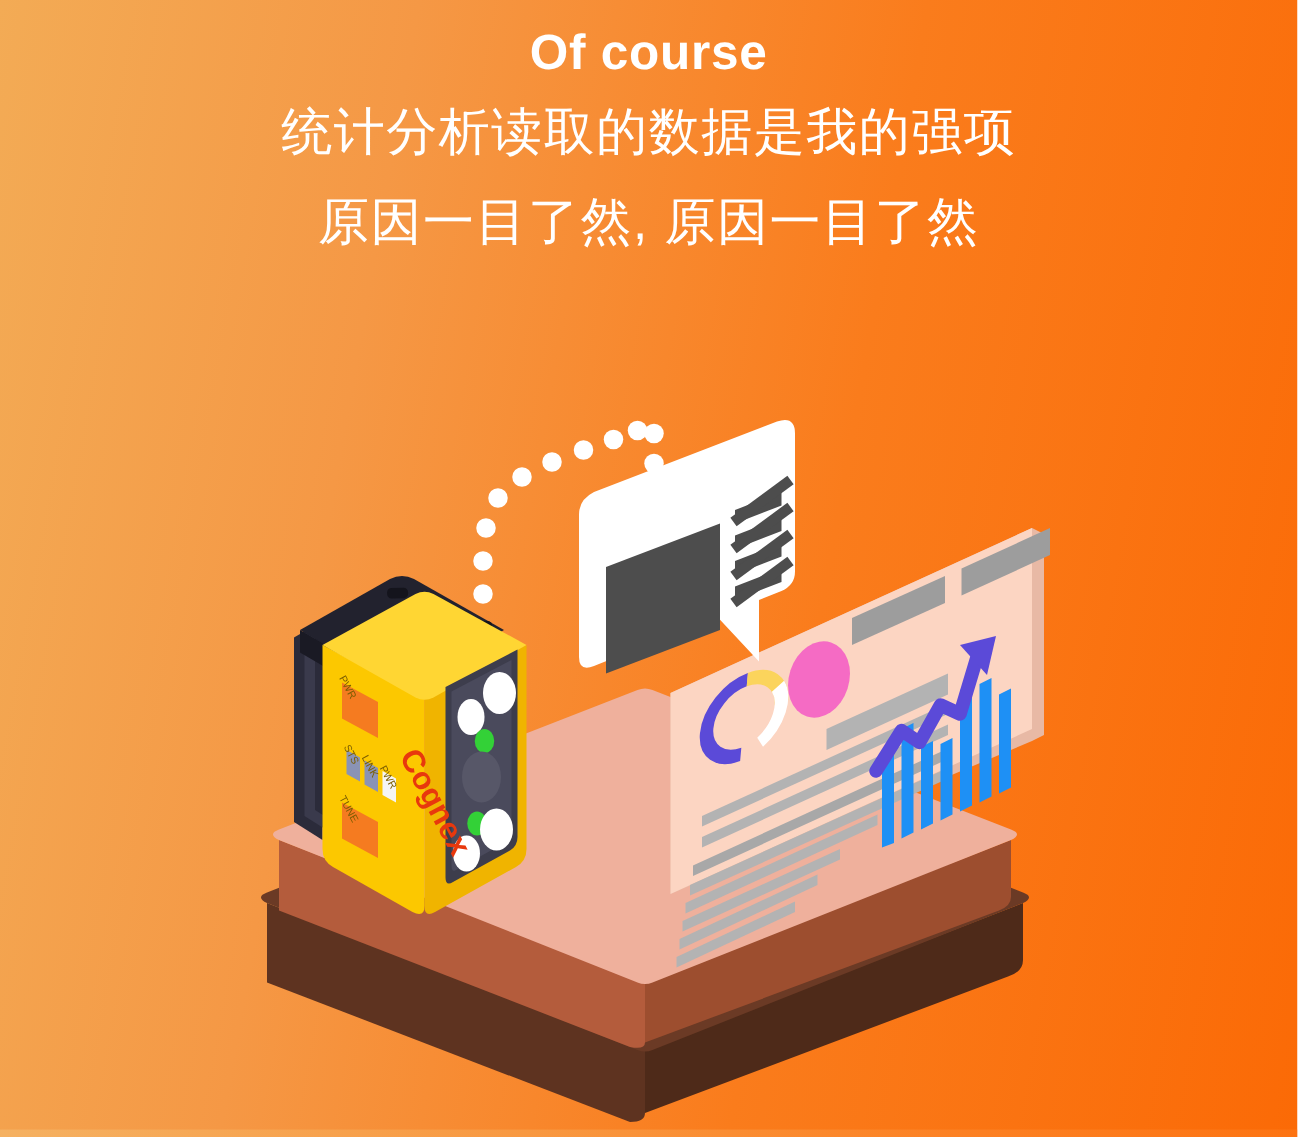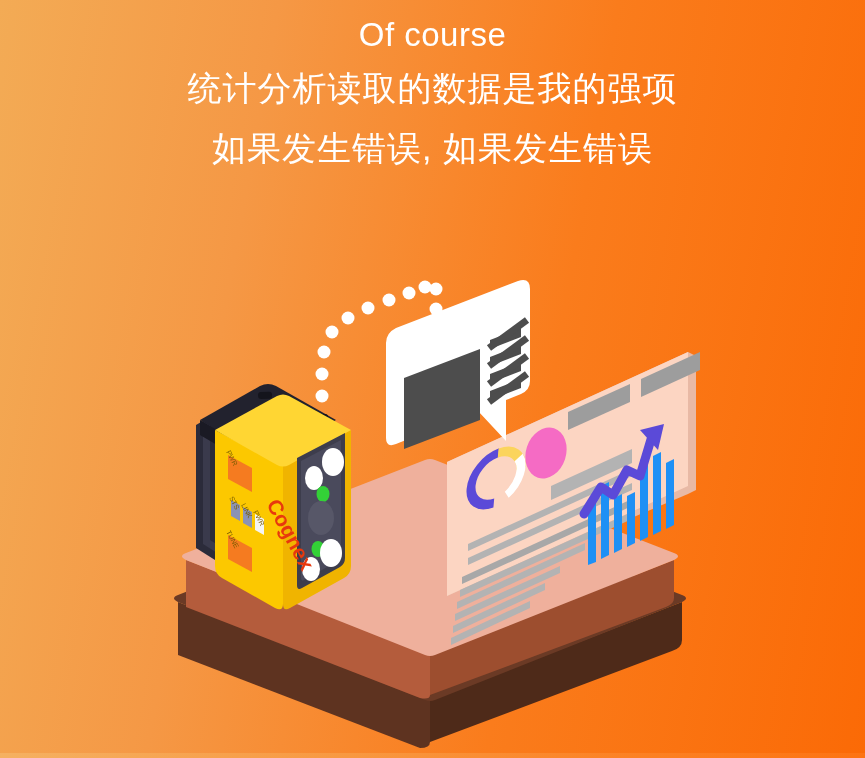--- a/index.html
+++ b/index.html
@@ -32,21 +32,21 @@
     position: absolute;
     left: 0;
     top: 18px;
     width: 865px;
     text-align: center;
     z-index: 30;
   }
   .head-en {
     color: #ffffff;
     font-size: 33px;
-    font-weight: 400;
+    font-weight: 700;
     letter-spacing: 0.5px;
     line-height: 1.0;
     margin: 0 0 20px 0;
   }
   .head-cn {
     color: #ffffff;
     font-size: 34px;
     font-weight: 400;
     letter-spacing: 1px;
     line-height: 1.0;
@@ -222,17 +222,17 @@
         </g>
 
         <text x="266" y="504" transform="rotate(62 266 504)" fill="#e8380d" font-family="Liberation Sans, sans-serif" font-size="21" font-weight="bold">Cognex</text>
       </g>
     </g>
   </svg>
 
   <div id="headline">
     <div class="head-en">Of course</div>
     <div class="head-cn">统计分析读取的数据是我的强项</div>
-    <div class="head-cn">如果发生错误, 如果发生错误</div>
+    <div class="head-cn">原因一目了然, 原因一目了然</div>
   </div>
 
   <div id="bottom-strip"></div>
 </div>
 
 </body></html>

